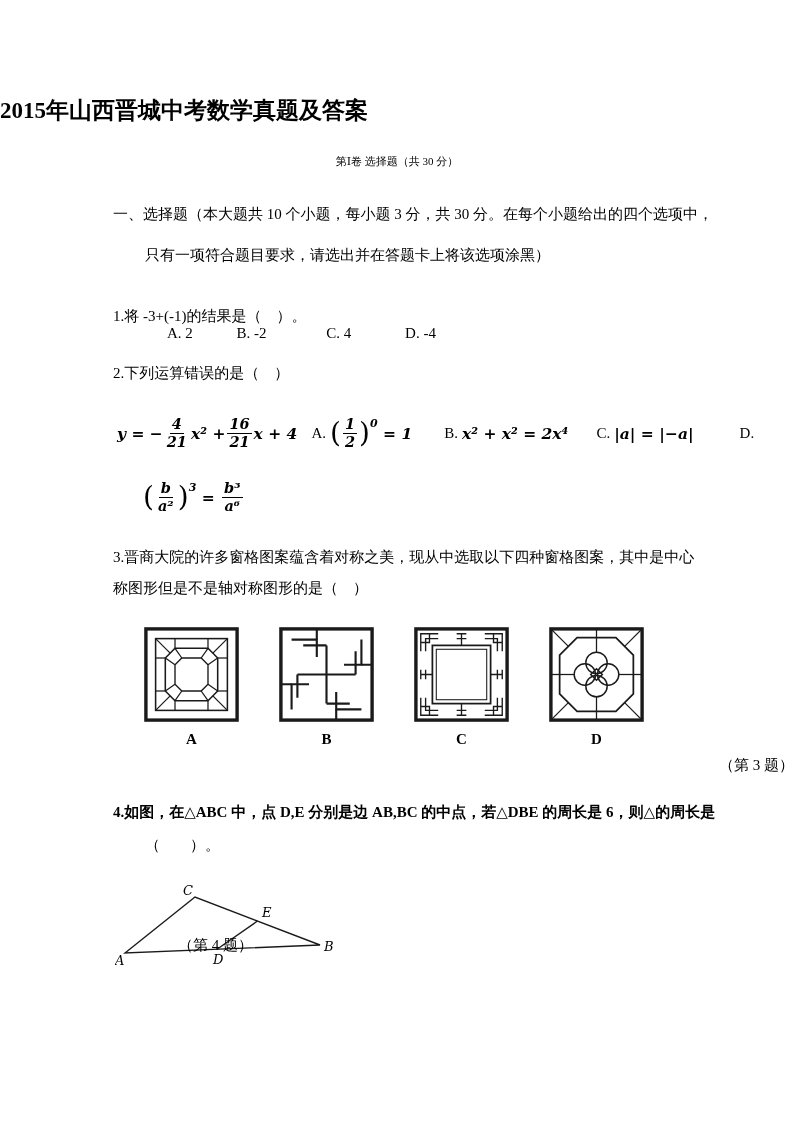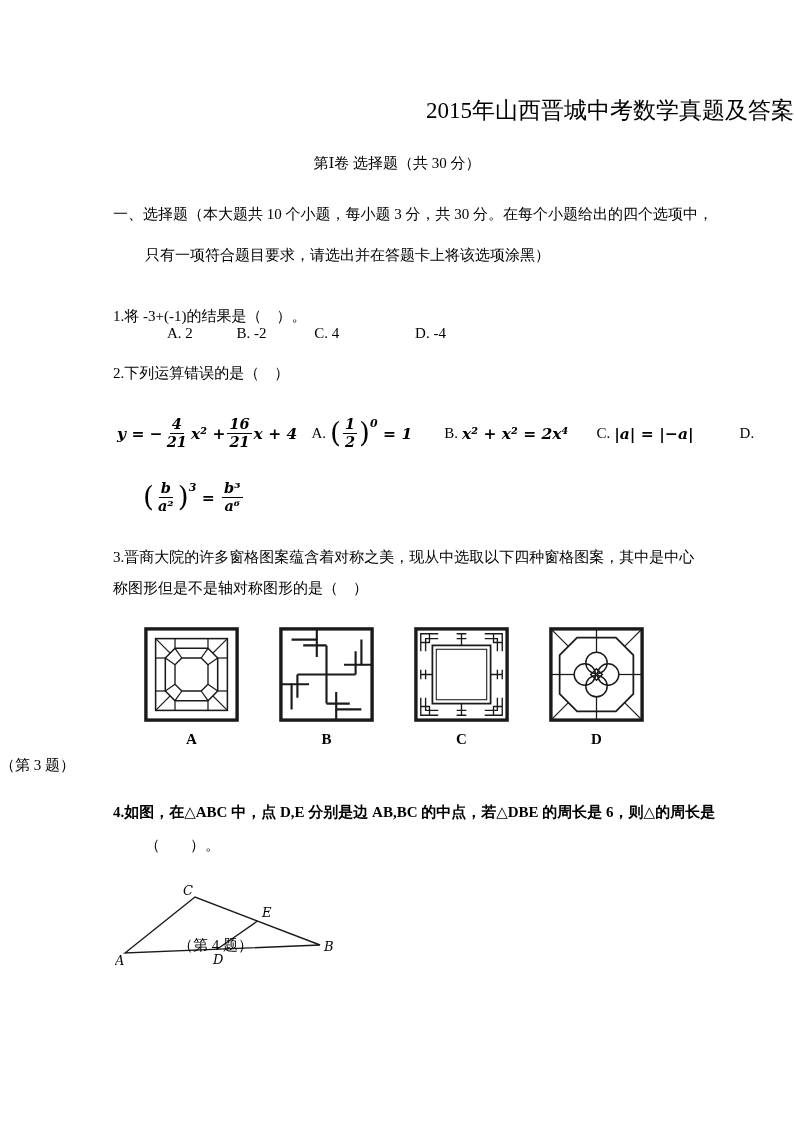--- a/index.html
+++ b/index.html
@@ -1,22 +1,22 @@
 <!DOCTYPE html>
 <html><head>
 <meta charset="utf-8">
 <style>
   html,body{margin:0;padding:0;background:#ffffff;}
   .page{position:relative;width:794px;height:1123px;background:#ffffff;color:#000;
         font-family:"Liberation Serif","DejaVu Serif",serif;overflow:hidden;}
   .abs{position:absolute;}
   .line{white-space:nowrap;font-size:15px;}
-  .title{width:100%;text-align:right;font-size:23px;font-weight:normal;}
-  .subtitle{width:100%;text-align:center;font-size:15px;}
-  .center{width:100%;text-align:left;}
+  .title{width:100%;text-align:left;font-size:23px;font-weight:bold;}
+  .subtitle{width:100%;text-align:center;font-size:11px;}
+  .center{width:100%;text-align:right;}
   .mathrow{display:flex;align-items:center;font-size:15px;}
   .math{font-family:"DejaVu Serif","Liberation Serif",serif;font-style:italic;font-weight:bold;
         font-size:15.5px;display:inline-flex;align-items:center;}
   .mfrag{white-space:pre;}
   .frac{display:inline-flex;flex-direction:column;align-items:center;margin:0 2px;
         font-size:14.5px;line-height:1.15;}
   .frac .num{border-bottom:1.4px solid #000;padding:0 2px;}
   .frac .den{padding:0 2px;}
   .bigp{font-size:28px;font-weight:normal;font-style:normal;line-height:1;}
   .expo{font-size:11px;align-self:flex-start;margin-top:1px;}
@@ -36,22 +36,22 @@
   <div class="abs title" style="top:95px;">2015年山西晋城中考数学真题及答案</div>
   <div class="abs subtitle" style="top:154px;">第Ⅰ卷 选择题（共 30 分）</div>
 
   <div class="abs line" style="top:205px;left:113px;">一、选择题（本大题共 10 个小题，每小题 3 分，共 30 分。在每个小题给出的四个选项中，</div>
   <div class="abs line" style="top:233px;left:145px;margin-top:13px;">只有一项符合题目要求，请选出并在答题卡上将该选项涂黑）</div>
 
   <div class="abs line" style="top:279px;left:113px;margin-top:28px;">1.将 -3+(-1)的结果是（　）。</div>
 
   <div class="abs line" style="top:325px;left:130px;">
     <span style="margin-right:40px;margin-left:37px;">A. 2</span>
-    <span style="margin-right:44px;">B. -2</span>
-    <span style="margin-right:72px;">C. 4</span>
+    <span style="margin-right:56px;">B. -2</span>
+    <span style="margin-right:50px;">C. 4</span>
     <span>D. -4</span>
   </div>
 
   <div class="abs line" style="top:364px;left:113px;">2.下列运算错误的是（　）</div>
 
   <div class="abs mathrow" style="top:404px;left:117px;height:58px;">
     <span class="math">
       <span class="mfrag">y = −</span>
       <span class="frac">
           <span class="num">4</span>

